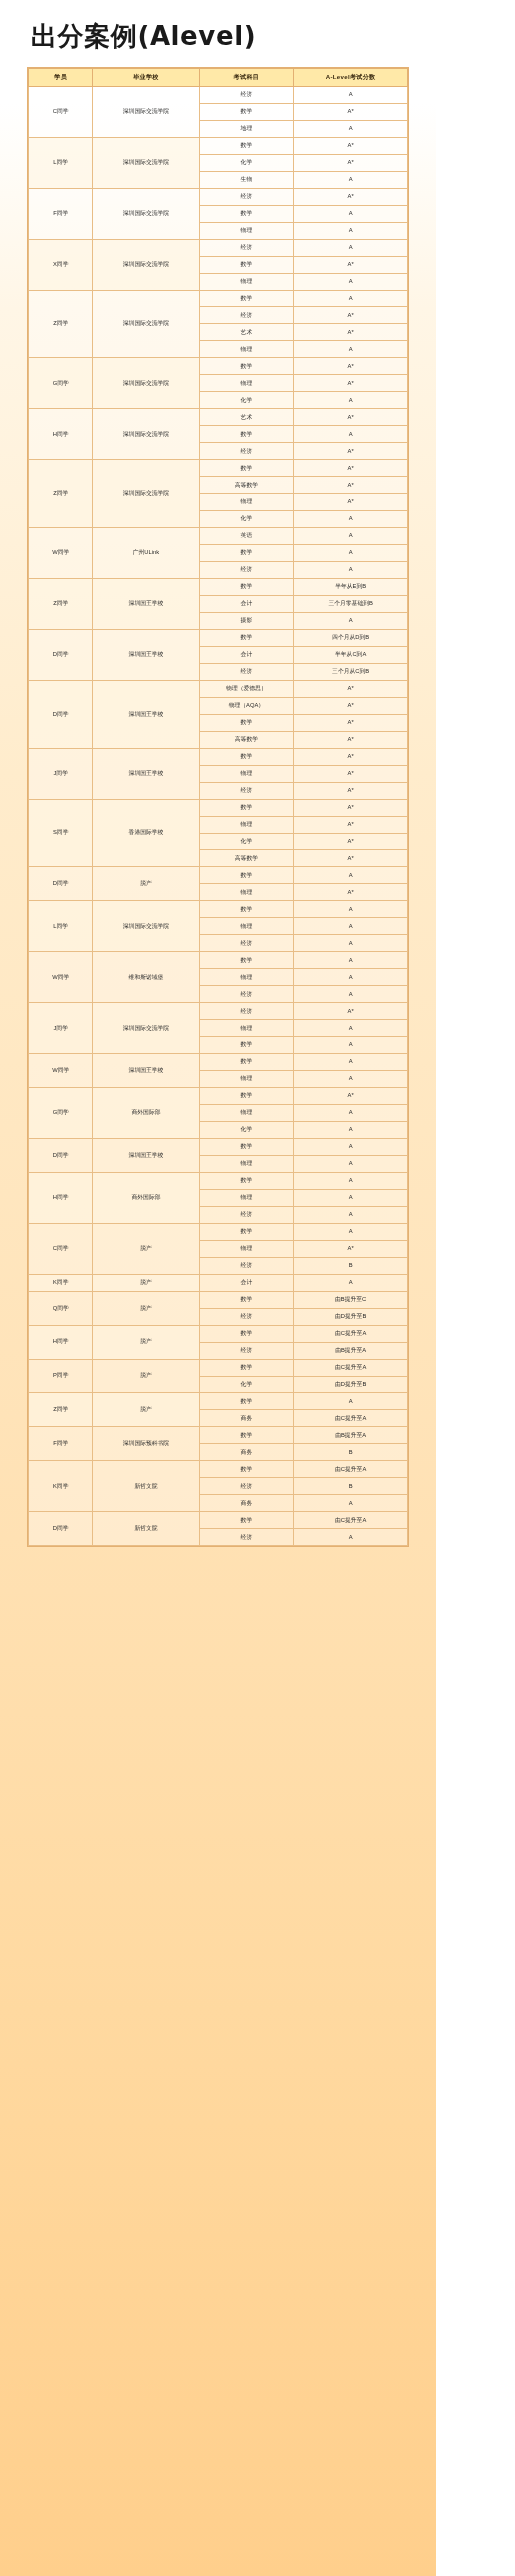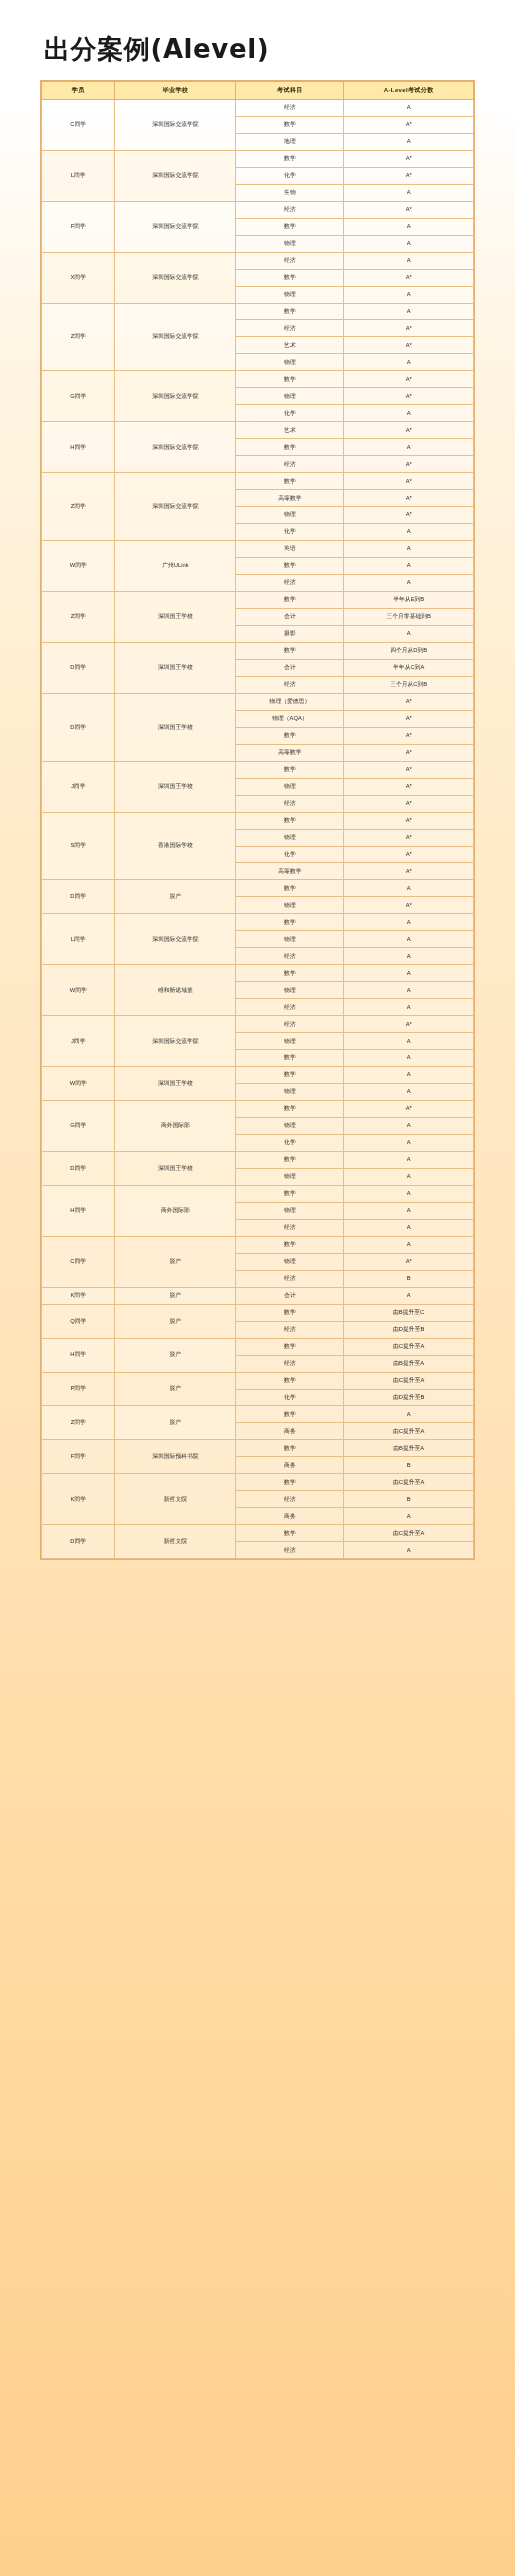--- a/index.html
+++ b/index.html
@@ -5,25 +5,25 @@
   html, body {
     margin: 0;
     padding: 0;
   }
   body {
     width: 515px;
     background: #ffffff;
     font-family: "Liberation Sans", sans-serif;
   }
   .page {
-    width: 515px;
+    width: 436px;
     min-height: 2576px;
     background: linear-gradient(180deg, #ffffff 0%, #ffffff 4%, #fff6e6 12%, #ffeccc 30%, #ffe3b8 55%, #ffd9a0 78%, #ffcf8c 100%);
     box-sizing: border-box;
-    padding: 13px;
+    padding: 0;
     position: relative;
   }
   .title-wrap {
     padding: 22px 0 16.7px 31px;
   }
   .title {
     font-family: "DejaVu Sans", sans-serif;
     font-weight: bold;
     font-size: 26px;
     letter-spacing: 0.6px;

